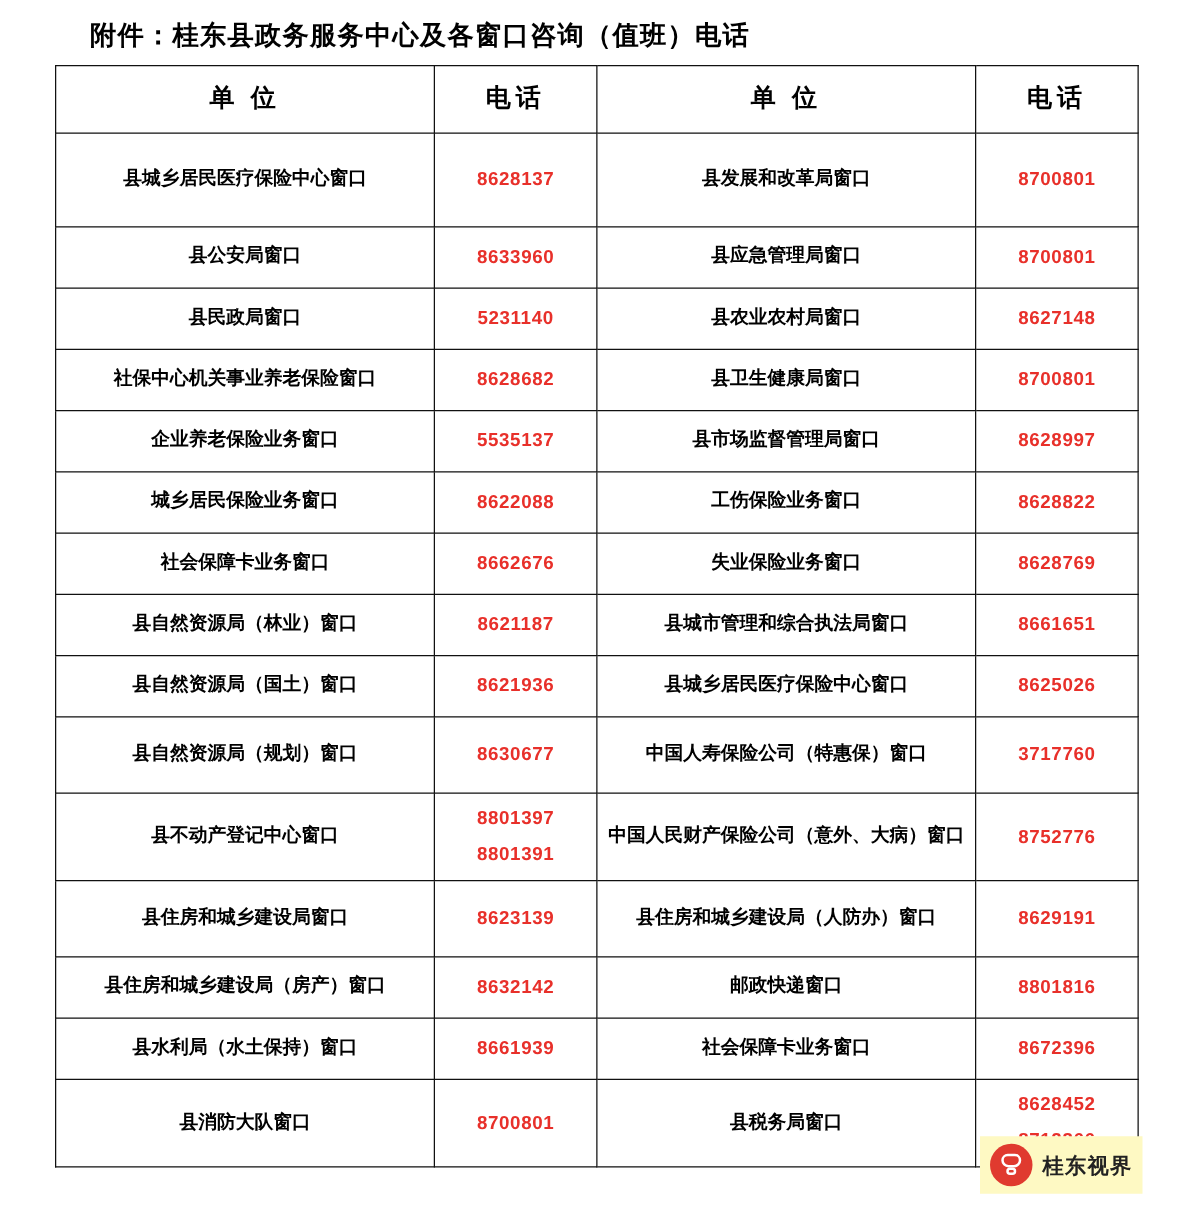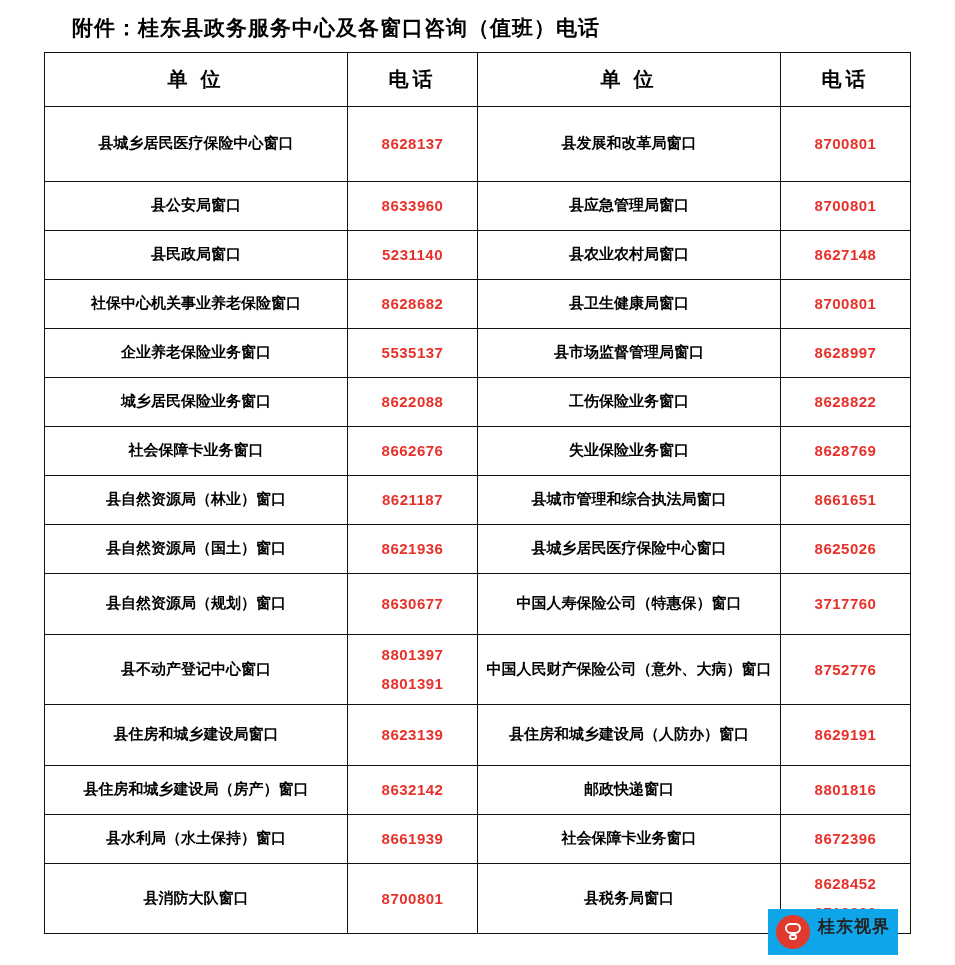--- a/index.html
+++ b/index.html
@@ -61,25 +61,26 @@
     font-weight: bold;
     letter-spacing: 0.5px;
   }
   .tel div { line-height: 1.9; }
   .unit-cell { padding-left: 6px; padding-right: 6px; }
   .tall td { height: 62px; }
   .mid td { height: 48px; }
   .row td { height: 36px; }
   .watermark {
     position: absolute;
-    right: 32px;
+    right: 16px;
     bottom: 10px;
     display: flex;
+    align-items: center;
     gap: 8px;
-    background: #0ea5e9;
+    background: #fef9c3;
     padding: 6px 8px;
   }
   .wm-logo {
     width: 34px;
     height: 34px;
     border-radius: 50%;
     background: #e03a2f;
     position: relative;
     flex: 0 0 auto;
   }

